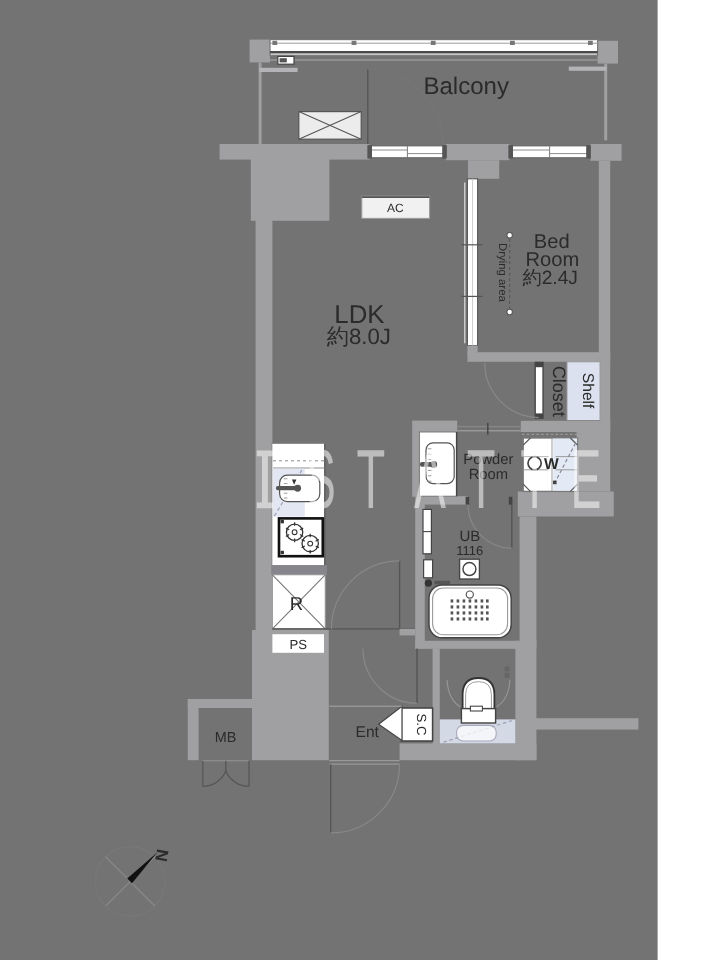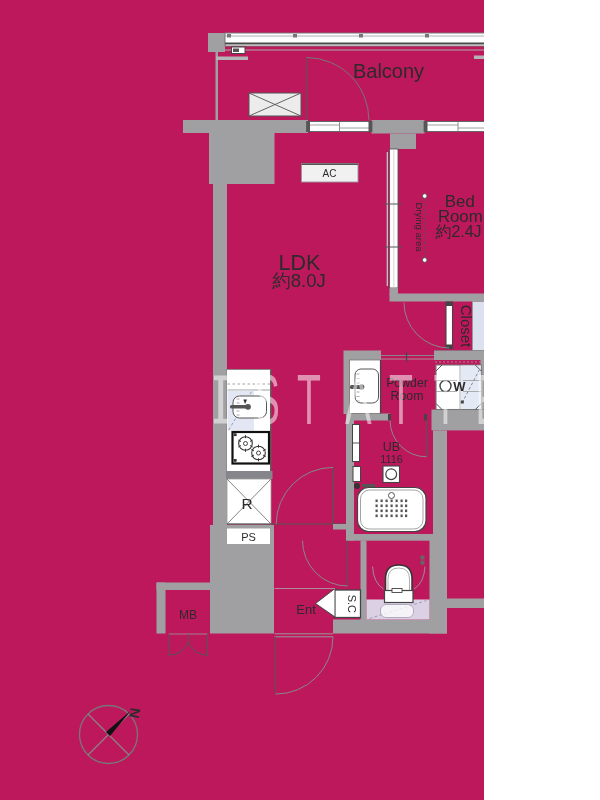--- a/index.html
+++ b/index.html
@@ -1,16 +1,16 @@
 <!DOCTYPE html>
 <html><head>
 <meta charset="utf-8">
 <style>
   html,body{margin:0;padding:0;background:#ffffff;}
-  .page{width:484px;height:800px;position:relative;overflow:hidden;background:#be185d;}
+  .page{width:548px;height:800px;position:relative;overflow:hidden;background:#737373;}
   svg text{font-family:"Liberation Sans", sans-serif;fill:#2b2b2b;}
 </style>
 </head>
 <body>
 <div class="page">
 <svg width="600" height="800" viewBox="0 0 600 800">
 
 <rect x="208" y="33" width="17" height="19" fill="#a0a0a2"></rect>
 
 <rect x="498" y="34" width="17" height="19" fill="#a0a0a2"></rect>

